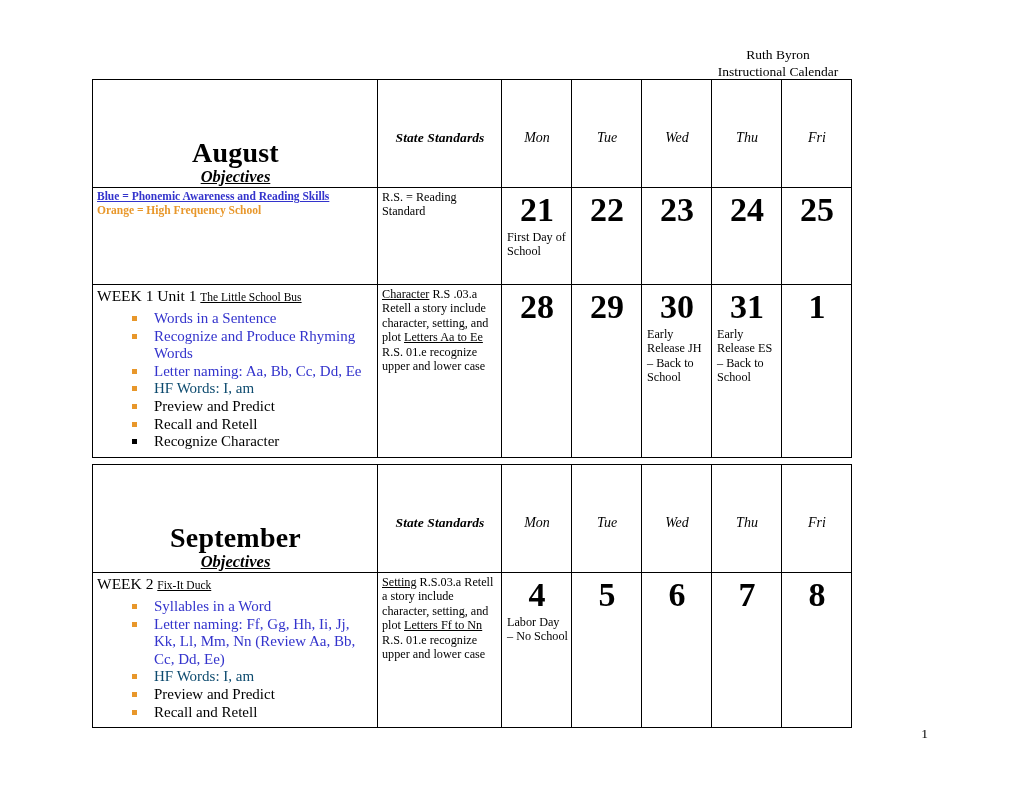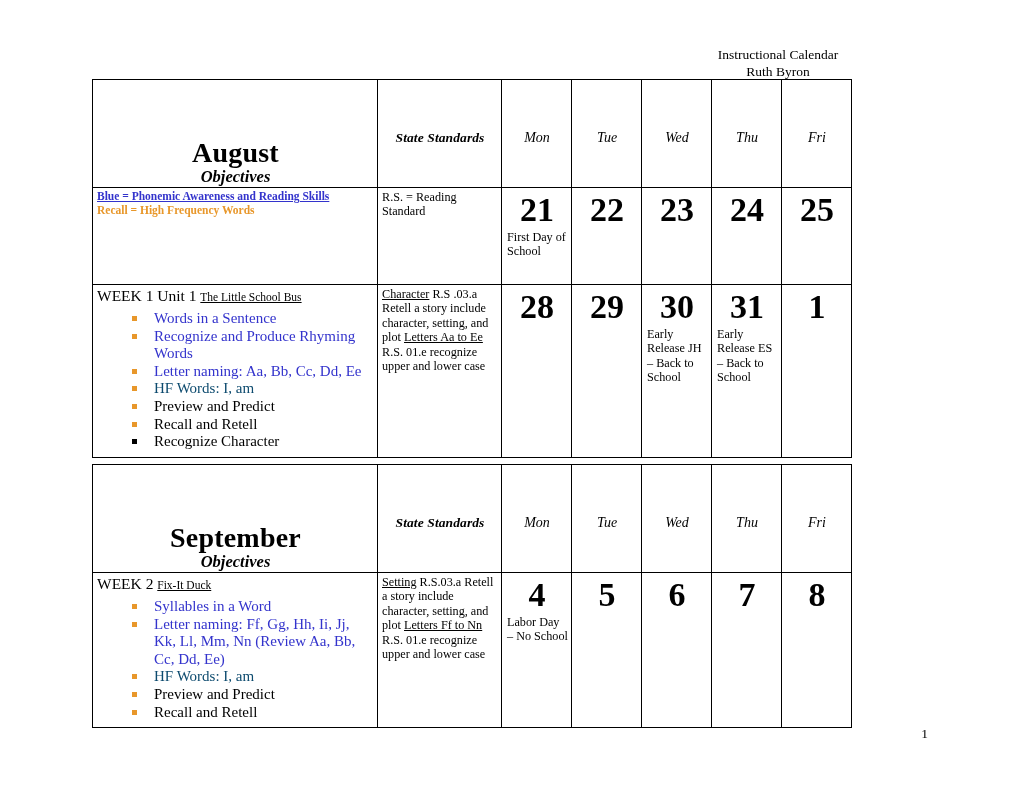--- a/index.html
+++ b/index.html
@@ -71,20 +71,21 @@
     font-size: 28px;
     font-weight: bold;
     line-height: 31px;
     letter-spacing: 0.2px;
   }
   .month-sub {
     font-size: 16.5px;
     font-weight: bold;
     font-style: italic;
     line-height: 18px;
+    text-decoration: underline;
   }
 
   
   .std-head {
     font-size: 13.5px;
     font-weight: bold;
     font-style: italic;
     text-align: center;
     padding-top: 50px !important;
     letter-spacing: 0.1px;
@@ -165,22 +166,22 @@
   }
   ul.obj-list li.bullet-black::before { background: #000000; }
   li.txt-blue   { color: #3333cc; }
   li.txt-orange { color: #0c4a6e; }
   li.txt-black  { color: #000000; }
 </style>
 </head>
 <body>
 
 <div class="page-header">
+  <div>Ruth Byron</div>
   <div>Instructional Calendar</div>
-  <div>Ruth Byron</div>
 </div>
 
 <table class="cal-table" id="table-august">
   <colgroup>
     <col class="c-obj">
       <col class="c-std">
     <col class="c-day">
       <col class="c-day">
       <col class="c-day">
       <col class="c-day">
@@ -197,21 +198,21 @@
       <td class="day-head">Mon</td>
       <td class="day-head">Tue</td>
       <td class="day-head">Wed</td>
       <td class="day-head">Thu</td>
       <td class="day-head">Fri</td>
     </tr>
 
     <tr>
       <td class="legend-cell">
         <div class="legend-line legend-blue">Blue = Phonemic Awareness  and Reading Skills</div>
-        <div class="legend-line legend-orange">Recall = High Frequency Words</div>
+        <div class="legend-line legend-orange">Orange = High Frequency School</div>
       </td>
       <td class="std-body">
         <span>R.S. = Reading Standard</span>
       </td>
       <td class="day-cell">
         <div class="day-num">21</div>
         <div class="day-note">First Day of School</div>
       </td>
       <td class="day-cell">
         <div class="day-num">22</div>

